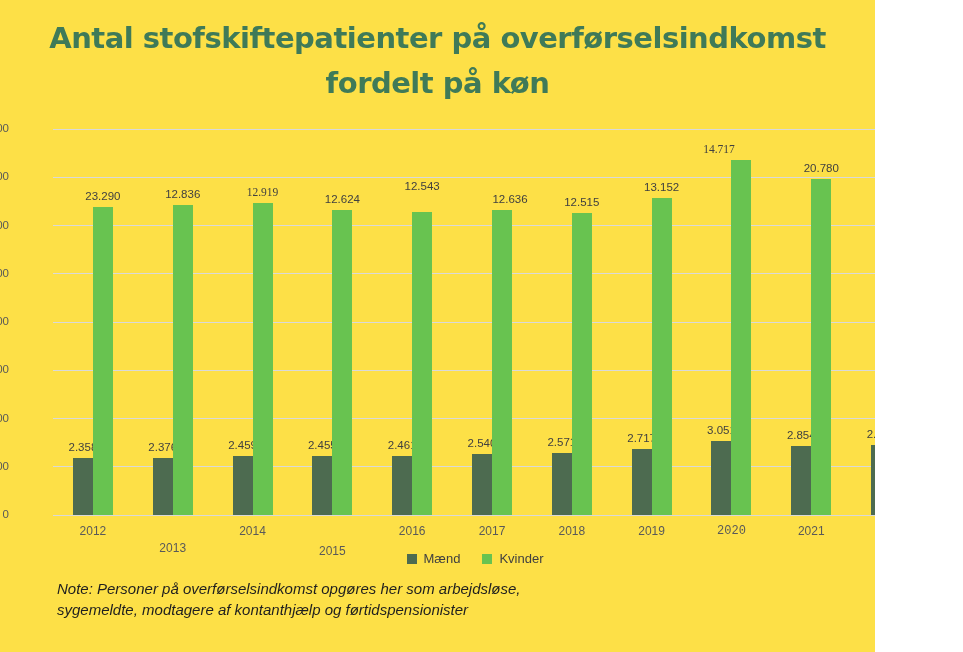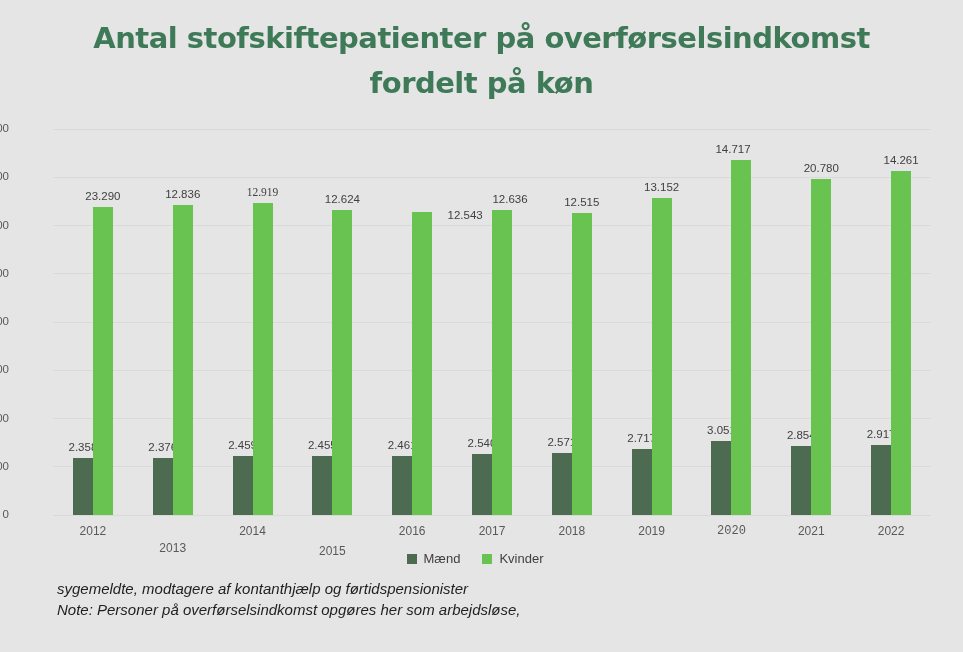--- a/index.html
+++ b/index.html
@@ -1,23 +1,23 @@
 <!DOCTYPE html>
 <html><head>
 <meta charset="utf-8">
 <style>
   * { margin: 0; padding: 0; box-sizing: border-box; }
   html, body { background: #ffffff; }
   body { font-family: "Liberation Sans", sans-serif; }
 
   .slide {
     position: relative;
-    width: 963px;
+    width: 875px;
     height: 652px;
-    background: #e5e5e5;
+    background: #fde047;
     overflow: hidden;
   }
 
   .chart-title {
     position: absolute;
     top: 16px;
     left: 0;
     width: 100%;
     text-align: center;
     font-family: "DejaVu Sans", sans-serif;
@@ -147,41 +147,41 @@
       <div class="bar-label" style="left: 209.545px; bottom: 316.671px; font-family: Liberation Serif, serif;">12.919</div>
       <div class="x-label" style="left: 199.545px; top: 395px;">2014</div>
       <div class="bar" style="left: 259.364px; width: 20px; height: 59.2269px; background: rgb(77, 107, 80);"></div>
       <div class="bar-label" style="left: 269.364px; bottom: 64.2269px;">2.455</div>
       <div class="bar" style="left: 279.364px; width: 20px; height: 304.554px; background: rgb(104, 195, 80);"></div>
       <div class="bar-label" style="left: 289.364px; bottom: 309.554px;">12.624</div>
       <div class="x-label" style="left: 279.364px; top: 395px; margin-top: 20px;">2015</div>
       <div class="bar" style="left: 339.182px; width: 20px; height: 59.3716px; background: rgb(77, 107, 80);"></div>
       <div class="bar-label" style="left: 349.182px; bottom: 64.3716px;">2.461</div>
       <div class="bar" style="left: 359.182px; width: 20px; height: 302.6px; background: rgb(104, 195, 80);"></div>
-      <div class="bar-label" style="left: 369.182px; bottom: 294px; margin-left: 43px;">12.543</div>
+      <div class="bar-label" style="left: 369.182px; bottom: 323px;">12.543</div>
       <div class="x-label" style="left: 359.182px; top: 395px;">2016</div>
       <div class="bar" style="left: 419px; width: 20px; height: 61.2775px; background: rgb(77, 107, 80);"></div>
       <div class="bar-label" style="left: 429px; bottom: 66.2775px;">2.540</div>
       <div class="bar" style="left: 439px; width: 20px; height: 304.844px; background: rgb(104, 195, 80);"></div>
       <div class="bar-label" style="left: 449px; bottom: 309.844px; margin-left: 8px;">12.636</div>
       <div class="x-label" style="left: 439px; top: 395px;">2017</div>
       <div class="bar" style="left: 498.818px; width: 20px; height: 62.0254px; background: rgb(77, 107, 80);"></div>
       <div class="bar-label" style="left: 508.818px; bottom: 67.0254px;">2.571</div>
       <div class="bar" style="left: 518.818px; width: 20px; height: 301.924px; background: rgb(104, 195, 80);"></div>
       <div class="bar-label" style="left: 528.818px; bottom: 306.924px;">12.515</div>
       <div class="x-label" style="left: 518.818px; top: 395px;">2018</div>
       <div class="bar" style="left: 578.636px; width: 20px; height: 65.5476px; background: rgb(77, 107, 80);"></div>
       <div class="bar-label" style="left: 588.636px; bottom: 70.5476px;">2.717</div>
       <div class="bar" style="left: 598.636px; width: 20px; height: 317.292px; background: rgb(104, 195, 80);"></div>
       <div class="bar-label" style="left: 608.636px; bottom: 322.292px;">13.152</div>
       <div class="x-label" style="left: 598.636px; top: 395px;">2019</div>
       <div class="bar" style="left: 658.455px; width: 20px; height: 73.6054px; background: rgb(77, 107, 80);"></div>
       <div class="bar-label" style="left: 668.455px; bottom: 78.6054px;">3.051</div>
       <div class="bar" style="left: 678.455px; width: 20px; height: 355.048px; background: rgb(104, 195, 80);"></div>
-      <div class="bar-label" style="left: 680px; bottom: 360.048px;">14.717</div>
+      <div class="bar-label" style="left: 666px; bottom: 360.048px; font-family: Liberation Serif, serif;">14.717</div>
       <div class="x-label" style="left: 678.455px; top: 395px; font-family: Liberation Mono, monospace;">2020</div>
       <div class="bar" style="left: 738.273px; width: 20px; height: 68.8528px; background: rgb(77, 107, 80);"></div>
       <div class="bar-label" style="left: 748.273px; bottom: 73.8528px;">2.854</div>
       <div class="bar" style="left: 758.273px; width: 20px; height: 336.399px; background: rgb(104, 195, 80);"></div>
       <div class="bar-label" style="left: 768.273px; bottom: 341.399px;">20.780</div>
       <div class="x-label" style="left: 758.273px; top: 395px;">2021</div>
       <div class="bar" style="left: 818.091px; width: 20px; height: 70.3726px; background: rgb(77, 107, 80);"></div>
       <div class="bar-label" style="left: 828.091px; bottom: 75.3726px;">2.917</div>
       <div class="bar" style="left: 838.091px; width: 20px; height: 344.047px; background: rgb(104, 195, 80);"></div>
       <div class="bar-label" style="left: 848.091px; bottom: 349.047px;">14.261</div>
@@ -193,17 +193,17 @@
         <span class="legend-swatch" style="background: rgb(77, 107, 80);"></span>
         <span>Mænd</span>
       </div>
       <div class="legend-item">
         <span class="legend-swatch" style="background: rgb(104, 195, 80);"></span>
         <span>Kvinder</span>
       </div>
     </div>
 
   <div class="note">
+    <div>Note: Personer på overførselsindkomst opgøres her som arbejdsløse,</div>
     <div>sygemeldte, modtagere af kontanthjælp og førtidspensionister</div>
-    <div>Note: Personer på overførselsindkomst opgøres her som arbejdsløse,</div>
   </div>
 
 </div>
 
 </body></html>

